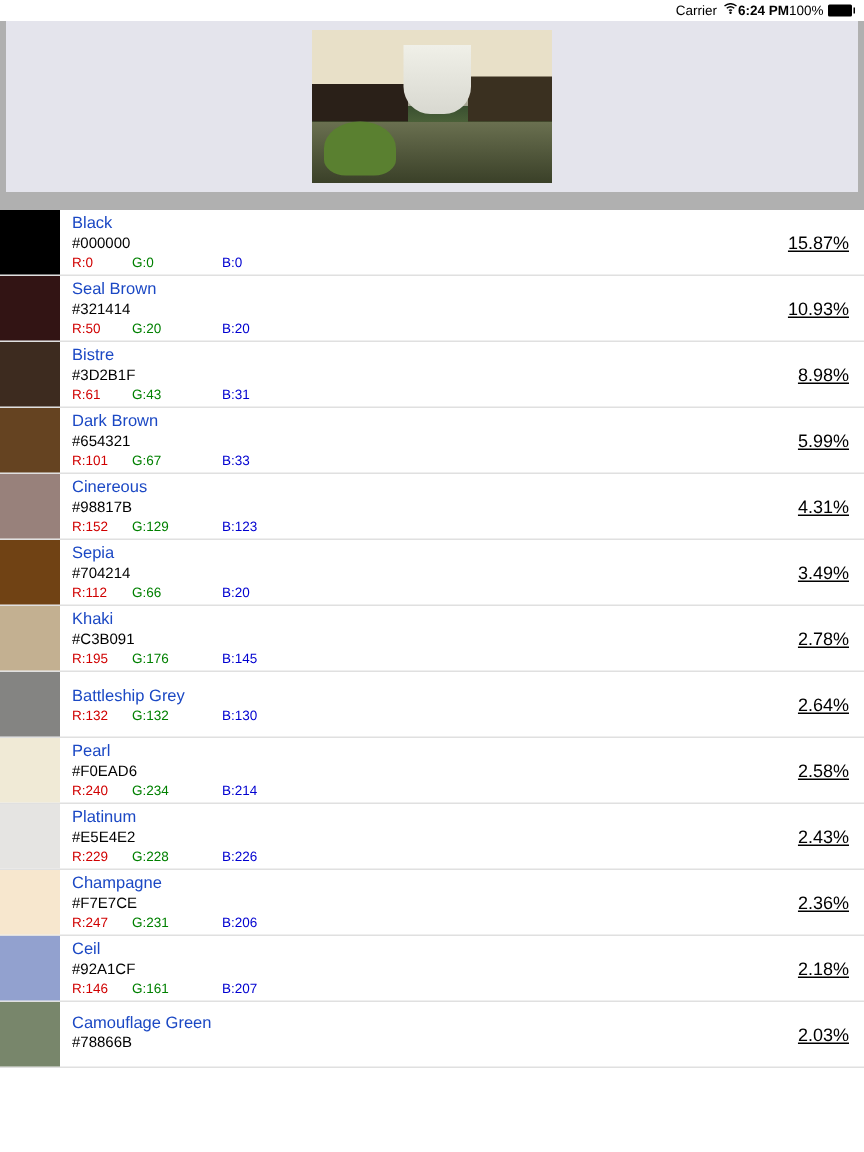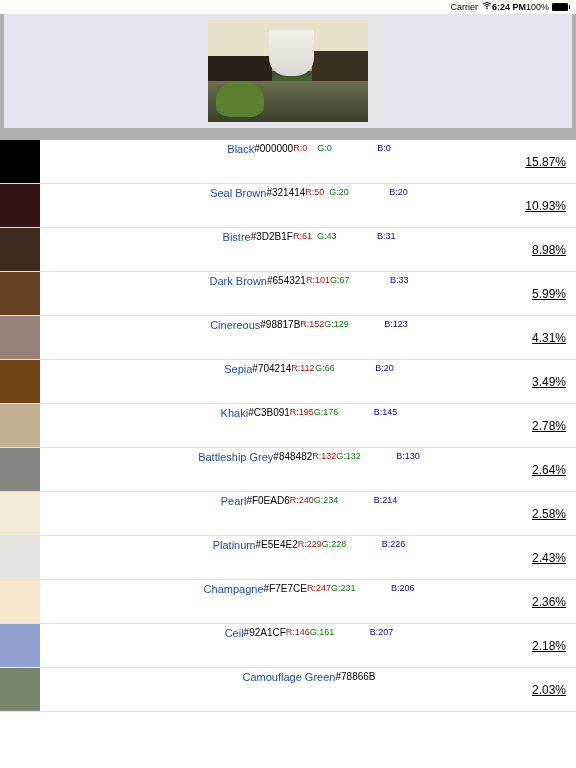--- a/index.html
+++ b/index.html
@@ -107,37 +107,38 @@
       position: relative;
     }
     .swatch {
       width: 40px;
       flex-shrink: 0;
     }
     .color-info {
       flex: 1;
       padding: 3px 6px 3px 8px;
       display: flex;
+      flex-direction: column;
       justify-content: center;
     }
     .color-name {
       color: #1b48c4;
       font-size: 11px;
       margin-bottom: 2px;
     }
     .hex-code {
       color: #000;
       font-size: 10px;
       margin-bottom: 2px;
     }
     .rgb-line {
       display: flex;
       font-size: 9px;
     }
-    .r-val { color: #d00000; width: 24px; }
+    .r-val { color: #d00000; width: 40px; }
     .g-val { color: #008000; width: 60px; }
     .b-val { color: #0000d0; }
     .percent {
       position: absolute;
       right: 10px;
       top: 50%;
       transform: translateY(-50%);
       font-size: 12px;
       color: #000;
       text-decoration: underline;
@@ -266,21 +267,20 @@
           <span class="g-val">G:176</span>
           <span class="b-val">B:145</span>
         </div>
       </div>
       <div class="percent">2.78%</div>
     </div>
     <div class="color-row">
       <div class="swatch" style="background: rgb(132, 132, 130);"></div>
       <div class="color-info">
         <div class="color-name">Battleship Grey</div>
-        <div class="hex-code">#848482</div>
         <div class="rgb-line">
           <span class="r-val">R:132</span>
           <span class="g-val">G:132</span>
           <span class="b-val">B:130</span>
         </div>
       </div>
       <div class="percent">2.64%</div>
     </div>
     <div class="color-row">
       <div class="swatch" style="background: rgb(240, 234, 214);"></div>

